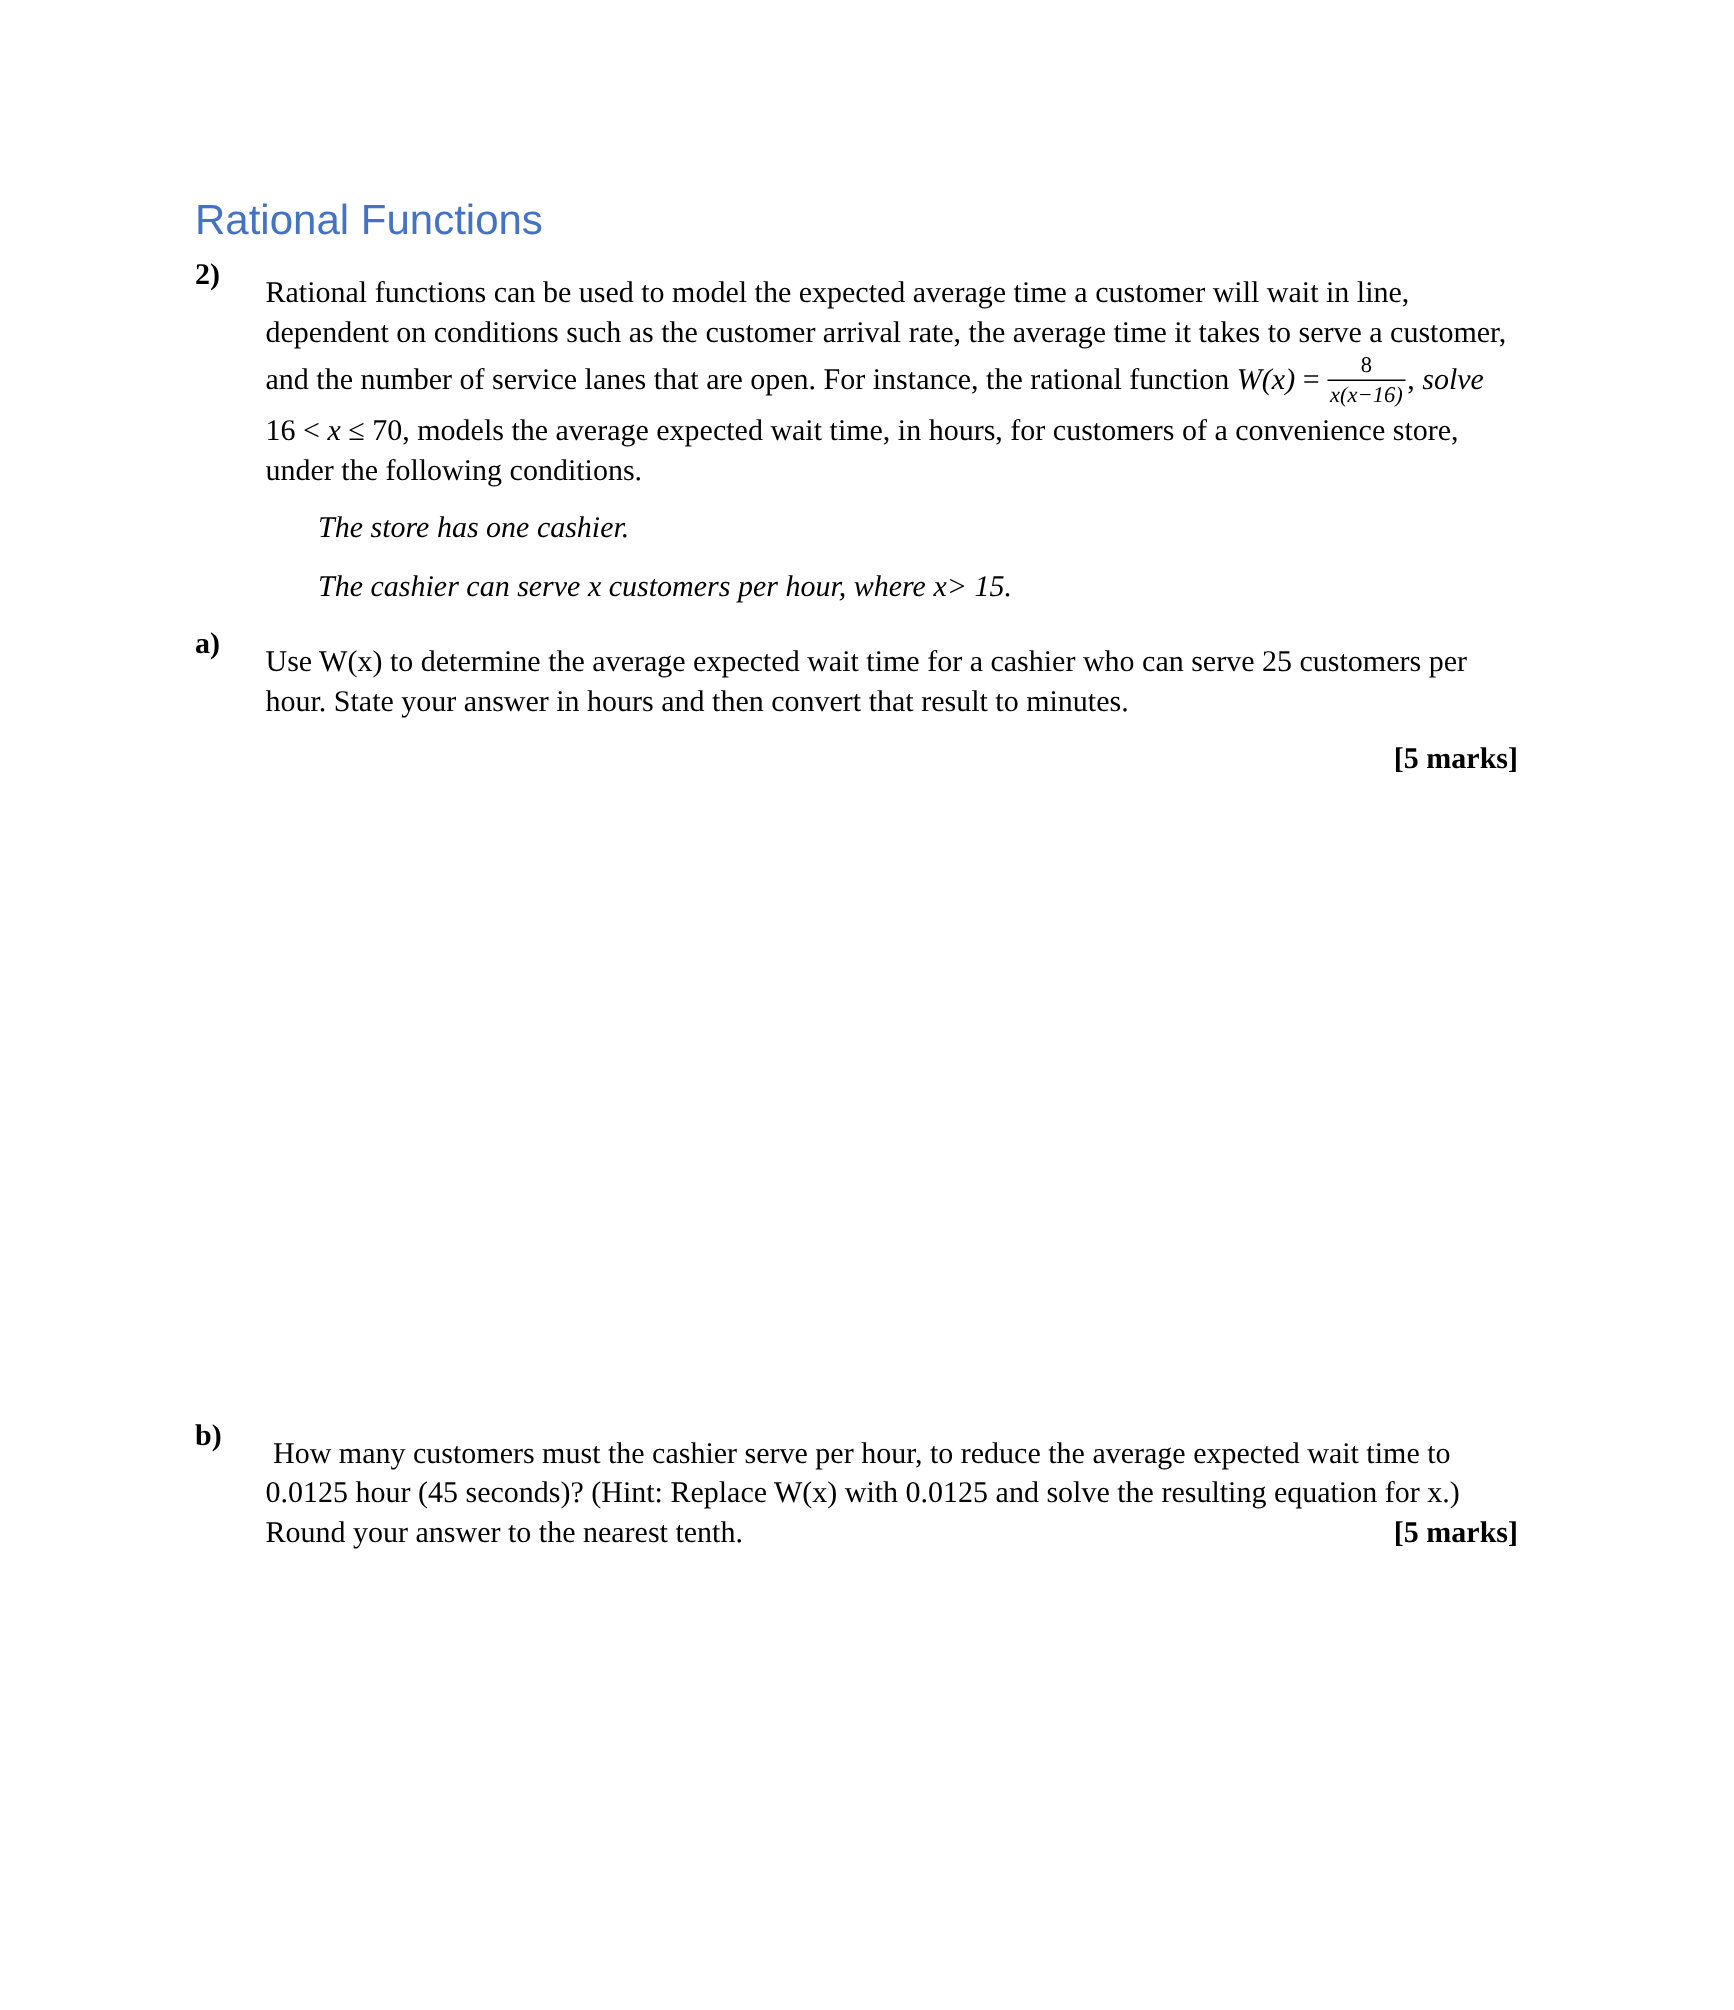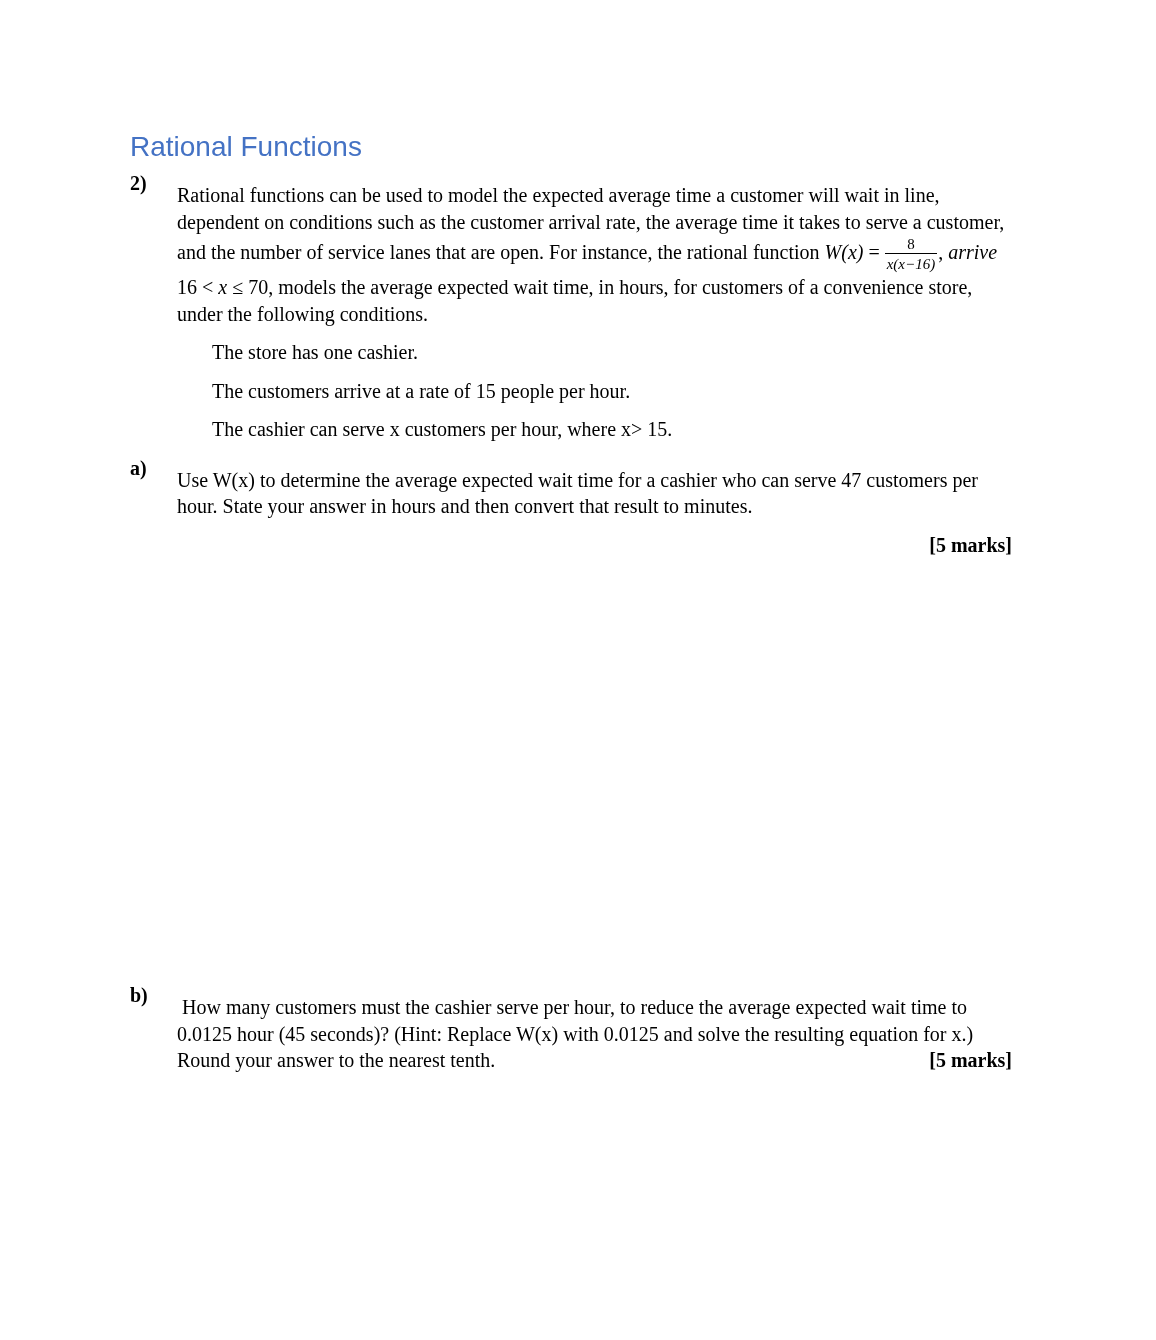--- a/index.html
+++ b/index.html
@@ -27,21 +27,21 @@
     margin: 0 0 7px 0;
   }
   p { margin: 12px; line-height: 26.5px; }
   .q-item { display: flex; align-items: flex-start; }
   .marker {
     flex: 0 0 35px;
     font-weight: bold;
     line-height: 26.5px;
   }
   .q-body { flex: 1 1 auto; min-width: 0; }
-  .conditions { padding-left: 35px; }
+  .conditions { padding-left: 35px; font-style: italic; }
   .math-var { font-style: italic; }
   .fraction {
     display: inline-block;
     vertical-align: middle;
     text-align: center;
     margin: 0 1px 0 0;
   }
   .frac-num {
     display: block;
     font-size: 15px;
@@ -75,35 +75,34 @@
 <div class="page">
 
   <h1 class="doc-title">Rational Functions</h1>
 
   <section class="q-item">
     <span class="marker">2)</span>
     <div class="q-body">
       <p>
         <span>Rational functions can be used to model the expected average time a customer will wait in line, dependent on conditions such as the customer arrival rate, the average time it takes to serve a customer, and the number of service lanes that are open. For instance, the rational function</span>
         <span class="math-var">W(x)</span><span> =</span>
-        <span class="fraction"><span class="frac-num">8</span><span class="frac-den">x(x−16)</span></span><span>, </span><span class="math-var">arrive</span>
+        <span class="fraction"><span class="frac-num">8</span><span class="frac-den">x(x−16)</span></span><span>, </span><span class="math-var">solve</span>
         <span>16 &lt; </span><span class="math-var">x</span><span> ≤ 70</span><span>, models the average expected wait time, in hours, for customers of a convenience store, under the following conditions.</span>
       </p>
       <div class="conditions">
         <p>The store has one cashier.</p>
-        <p>The customers arrive at a rate of 15 people per hour.</p>
         <p>The cashier can serve x customers per hour, where x&gt; 15.</p>
       </div>
     </div>
   </section>
 
   <section class="q-item">
     <span class="marker">a)</span>
     <div class="q-body">
-      <p>Use W(x) to determine the average expected wait time for a cashier who can serve 47 customers per hour. State your answer in hours and then convert that result to minutes.</p>
+      <p>Use W(x) to determine the average expected wait time for a cashier who can serve 25 customers per hour. State your answer in hours and then convert that result to minutes.</p>
       <p class="marks-line">[5 marks]</p>
     </div>
   </section>
 
   <div class="answer-space"></div>
 
   <section class="q-item">
     <span class="marker">b)</span>
     <div class="q-body">
       <p>

